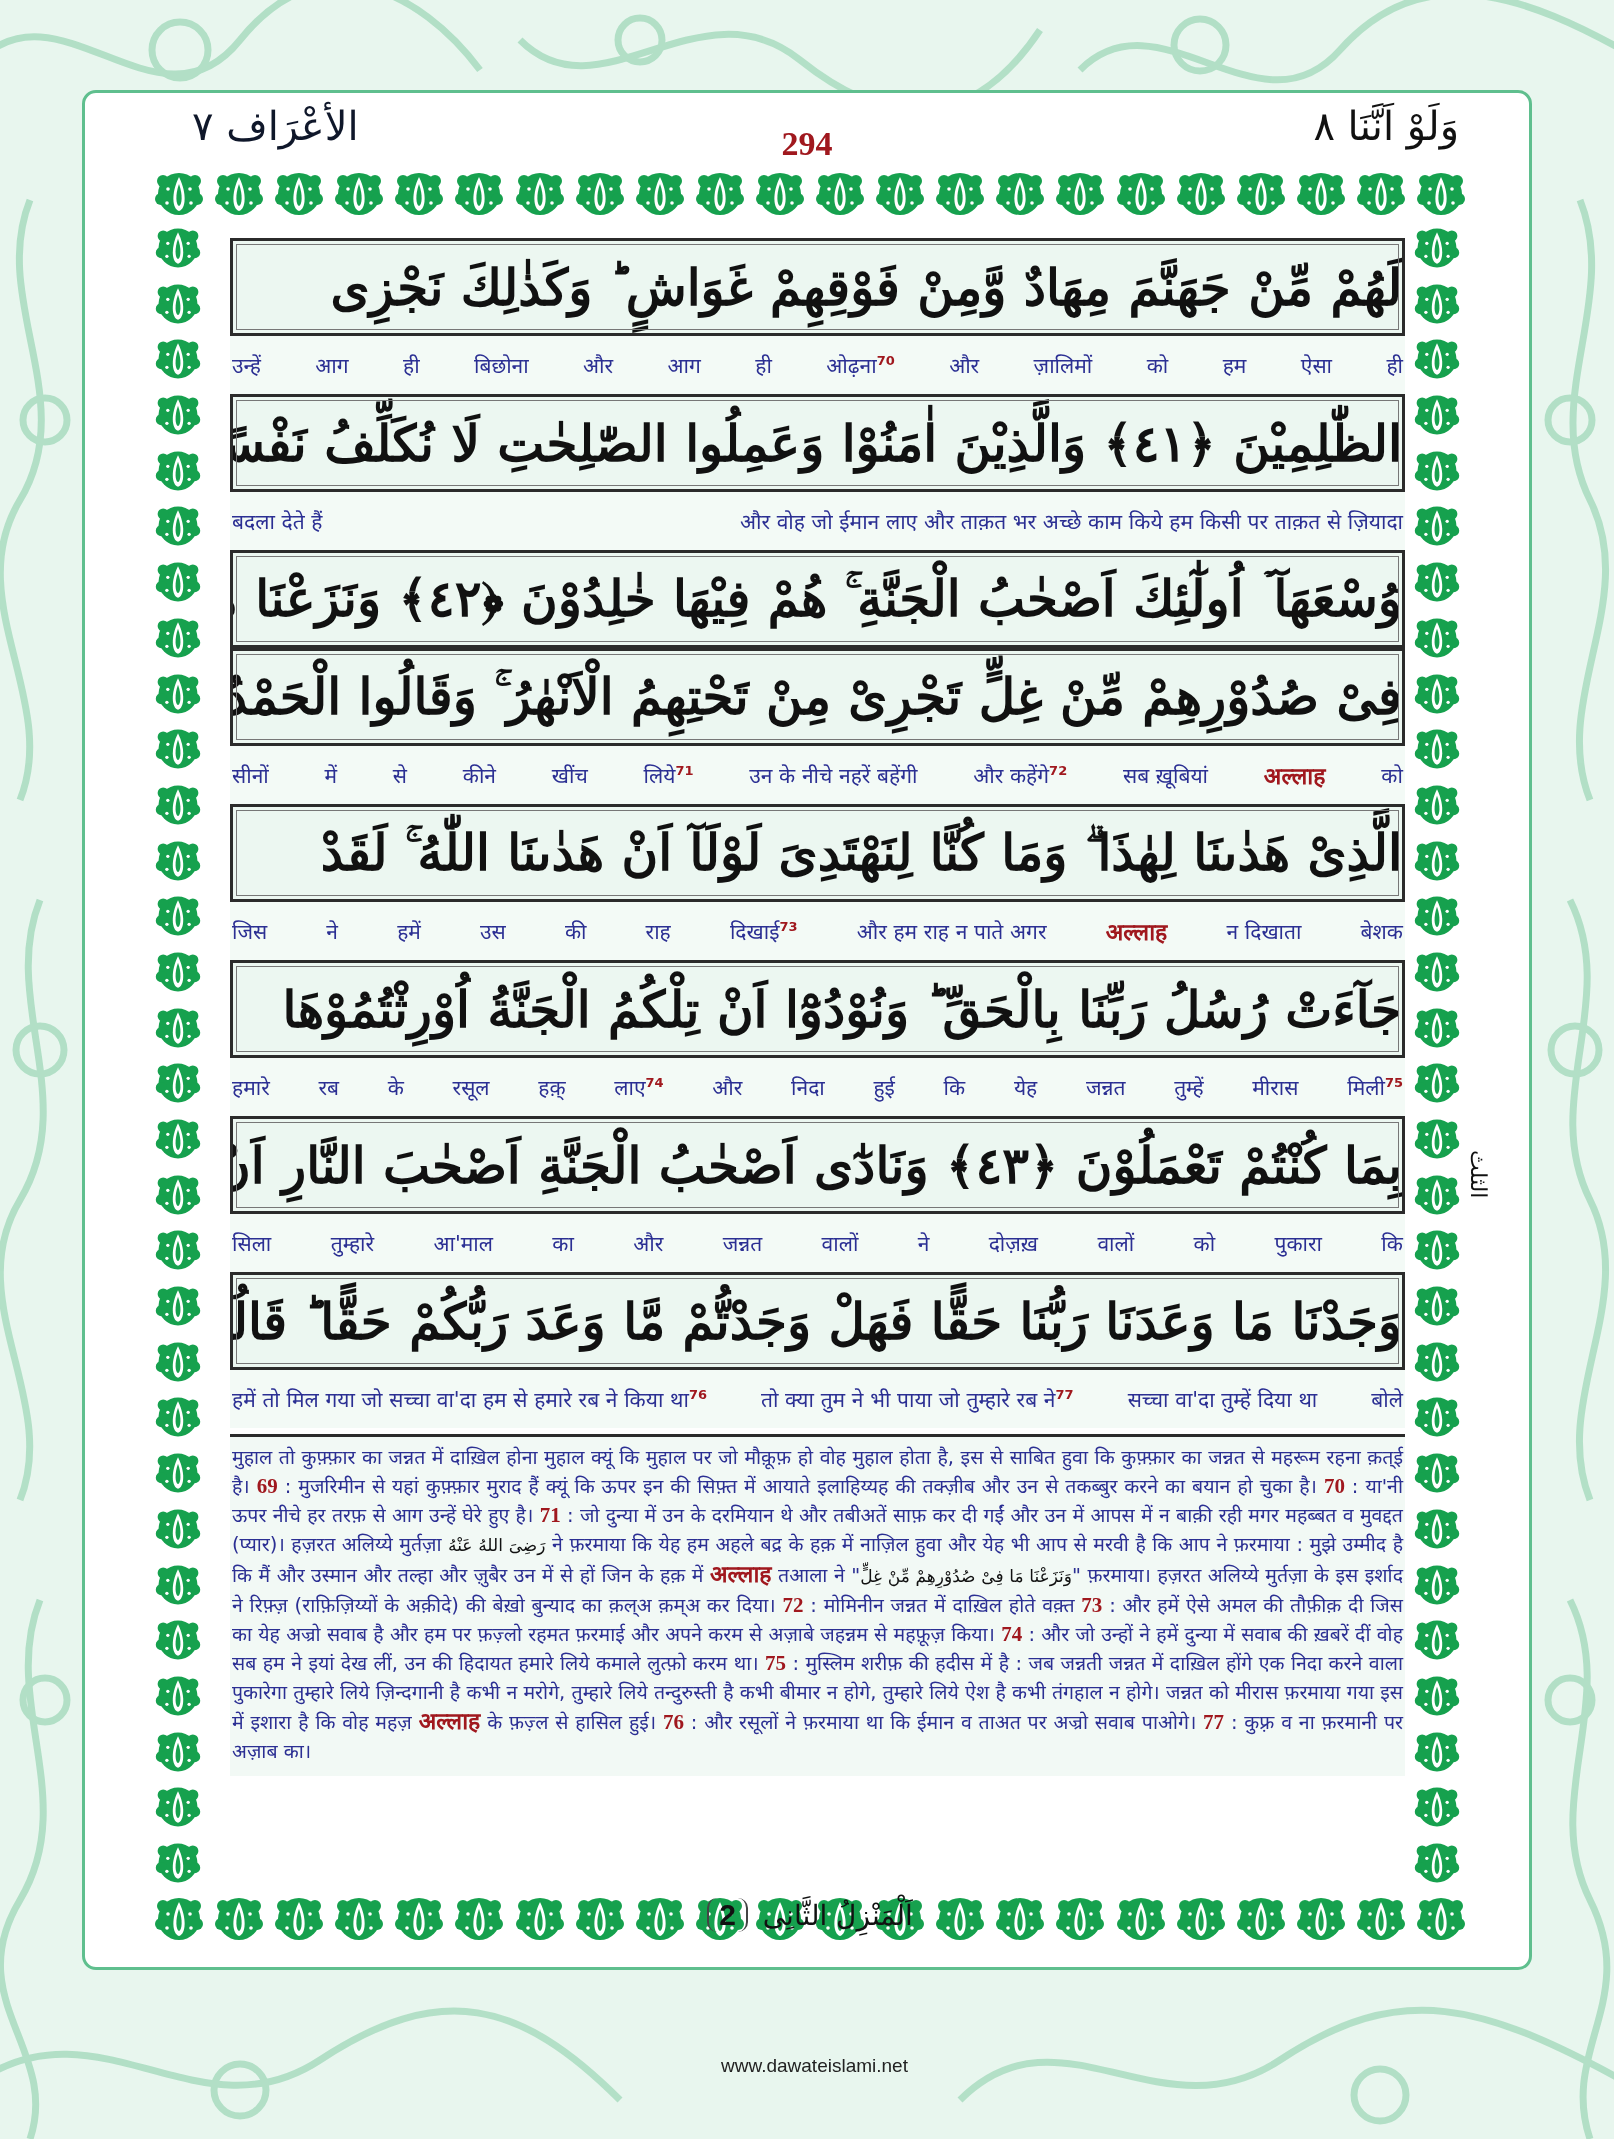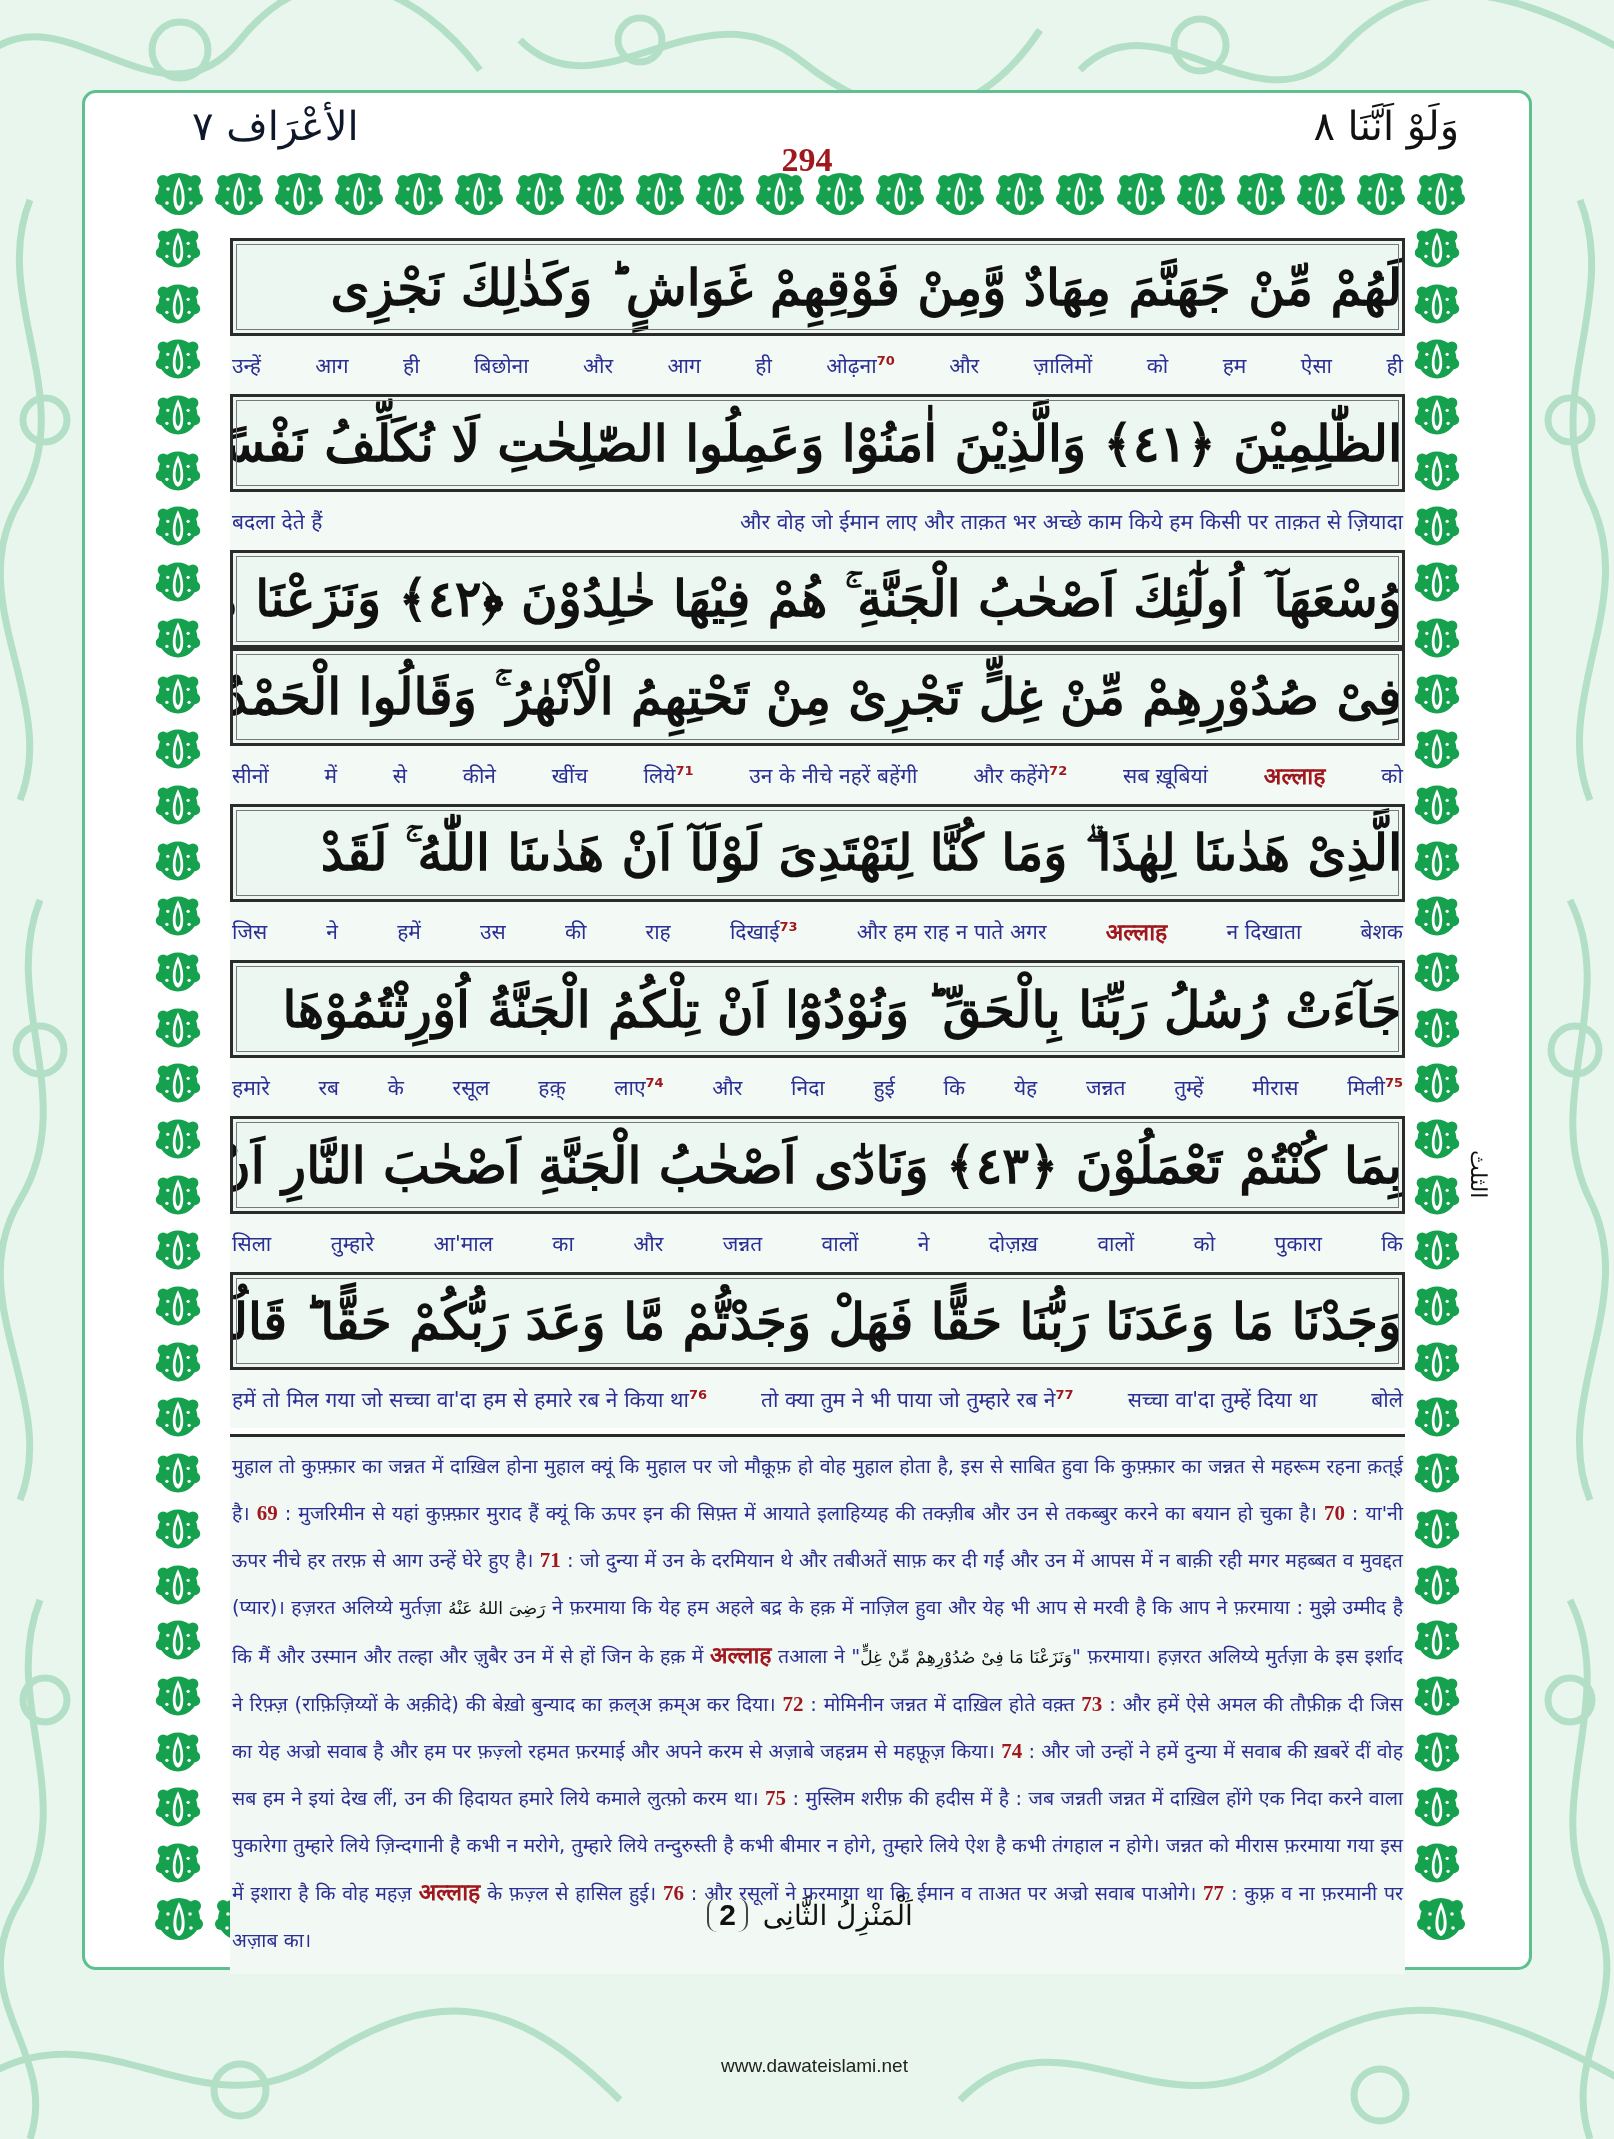--- a/index.html
+++ b/index.html
@@ -17,21 +17,21 @@
   .header { position:absolute; left:0; right:0; top:10px; height:70px; }
   .header .juz-name {
     position:absolute; right:70px; top:0; font-family:"DejaVu Serif", serif;
     font-size:40px; color:#111; direction:rtl;
   }
   .header .surah-name {
     position:absolute; left:107px; top:0; font-family:"DejaVu Serif", serif;
     font-size:40px; color:#0f172a; direction:rtl;
   }
   .header .page-number {
-    position:absolute; left:0; right:0; top:38px; text-align:center;
+    position:absolute; left:0; right:0; top:22px; text-align:center;
     font-family:"Liberation Serif", serif; font-weight:bold; font-size:34px; color:#a0181e;
   }
   .border-row {
     position:absolute; left:70px; width:1310px; height:62px;
     display:flex; align-items:center; justify-content:space-between;
   }
   .border-col {
     position:absolute; top:130px; width:54px; height:1665px;
     display:flex; flex-direction:column; justify-content:space-between; align-items:center;
   }
@@ -55,21 +55,21 @@
   .trans {
     height:58px; display:flex; align-items:center; justify-content:space-between;
     font-family:"DejaVu Sans", sans-serif; font-size:21px; color:#2b2f93;
     padding:0 2px; background:#f3faf6; white-space:nowrap; gap:12px;
   }
   .trans sup { color:#a0181e; font-size:13px; font-weight:bold; }
   .allah { color:#a0181e; font-weight:bold; font-size:23px; }
   .tafseer {
     margin-top:6px; border-top:3px solid #2b2b2b; background:#f2f9f5;
     font-family:"DejaVu Sans", sans-serif; font-size:19.5px; color:#2b2f93;
-    line-height:47px; text-align:justify; padding:6px 2px 10px 2px;
+    line-height:29px; text-align:justify; padding:6px 2px 10px 2px;
   }
   .tafseer .num { color:#a0181e; font-weight:bold; font-family:"Liberation Serif", serif; font-size:21px; }
   .tafseer .ar-inline { font-family:"DejaVu Serif", serif; font-size:17px; color:#111; }
   .footer-manzil {
     position:absolute; left:0; right:0; top:1805px; text-align:center;
     font-family:"DejaVu Serif", serif; font-size:28px; color:#111; direction:rtl;
   }
   .footer-manzil .num-box {
     display:inline-block; padding:0 10px; font-family:"Liberation Sans", sans-serif;
     font-weight:bold; font-size:30px; border-left:2px solid #444; border-right:2px solid #444;

